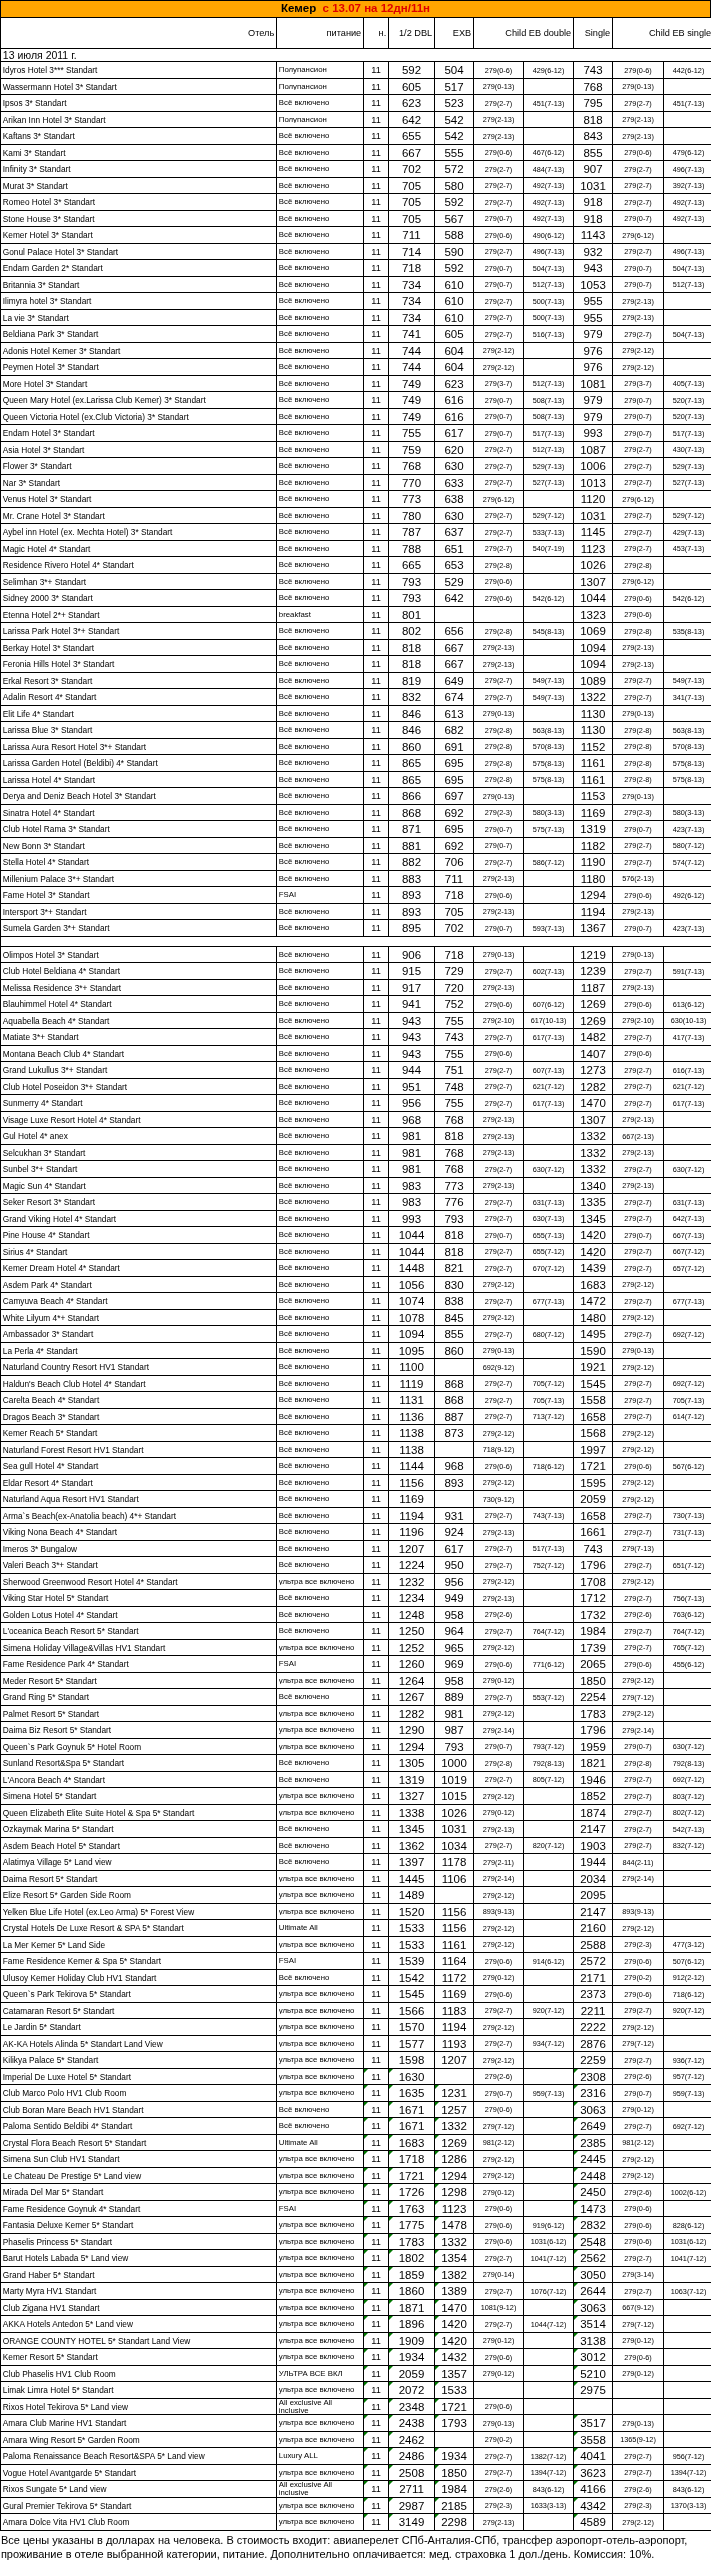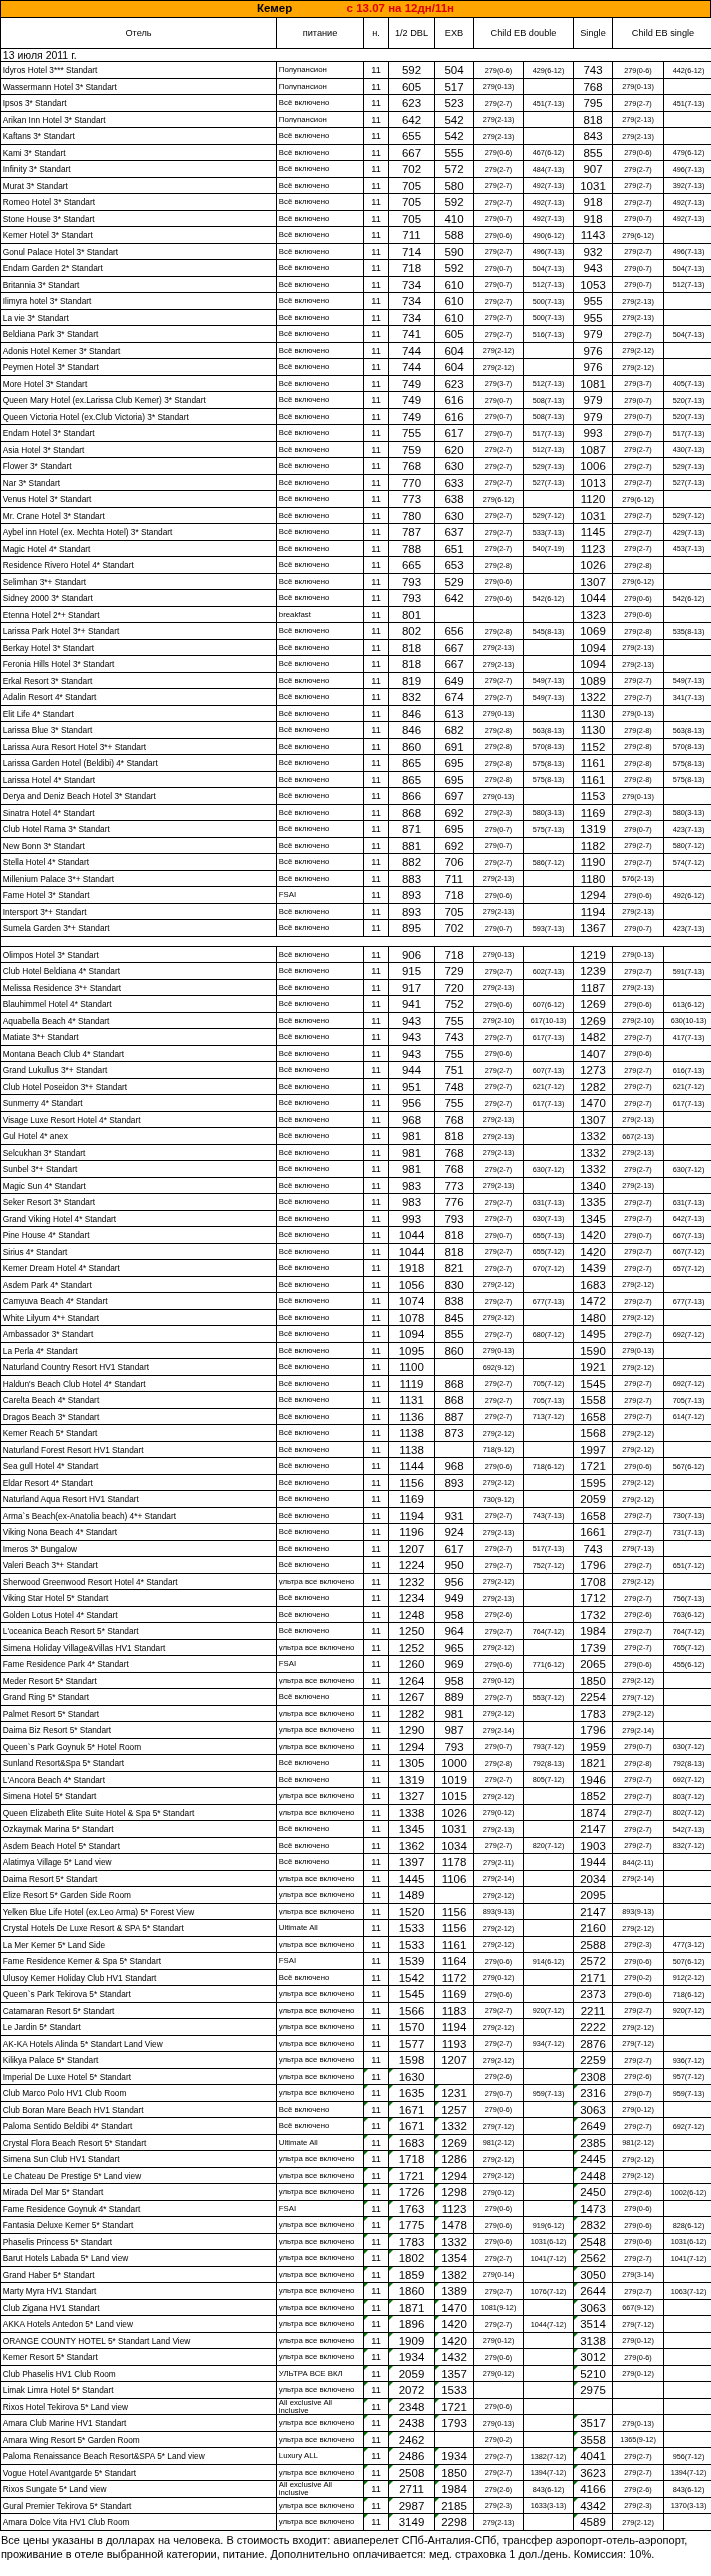--- a/index.html
+++ b/index.html
@@ -1,29 +1,29 @@
 <!DOCTYPE html>
 <html style="font-size:14.7px"><head>
 <meta charset="utf-8">
 <style>
   html,body{margin:0;padding:0;background:#fff;color:#000;
     font-family:"Liberation Sans","DejaVu Sans",sans-serif;}
   #sheet{width:711px;}
   .titlebar{box-sizing:border-box;width:711px;height:16.5px;line-height:14.7px;
     background:#FFA500;border:1.8px solid #000;border-bottom:none;
     text-align:center;font-size:11.5px;font-weight:bold;}
-  .titlebar .period{color:#E00000;margin-left:24px;}
+  .titlebar .period{color:#E00000;}
   table{border-collapse:collapse;table-layout:fixed;width:711px;}
   col.c-hotel{width:276px;}col.c-meal{width:87px;}col.c-n{width:25px;}
   col.c-dbl{width:46px;}col.c-exb{width:39px;}col.c-cd1{width:50px;}
   col.c-cd2{width:50px;}col.c-single{width:39px;}col.c-cs1{width:51px;}
   col.c-cs2{width:50px;}
   th,td{border:0.9px solid #000;border-top:1.8px solid #000;border-bottom:1.8px solid #000;
     padding:0 1.8px;overflow:hidden;box-sizing:border-box;}
-  thead th{font-weight:normal;font-size:9.2px;height:31px;text-align:center;white-space:nowrap;}
+  thead th{font-weight:normal;font-size:9.2px;height:31px;text-align:right;white-space:nowrap;}
   tr.daterow td{height:13.8px;font-size:10.5px;text-align:left;border-left:1.8px solid #000;
     border-right:1.8px solid #000;white-space:nowrap;}
   tr.data{height:16.5px;}
   td.hotel{font-size:8.3px;text-align:left;white-space:nowrap;}
   td.meal{font-size:7.8px;text-align:left;}
   td.meal .clip{max-height:15.6px;overflow:hidden;line-height:7.8px;}
   td.n{font-size:9.2px;text-align:center;}
   td.big{font-size:11.5px;text-align:center;white-space:nowrap;}
   td.small{font-size:7.3px;text-align:center;}
   tr.seprow td{height:10px;border-left:1.8px solid #000;border-right:1.8px solid #000;}
@@ -196,21 +196,21 @@
           <td class="small">279(2-7)</td>
           <td class="small">492(7-13)</td>
         </tr>
         <tr class="data">
           <td class="hotel">Stone House  3* Standart</td>
           <td class="meal">
             <div class="clip">Всё включено</div>
           </td>
           <td class="n">11</td>
           <td class="big">705</td>
-          <td class="big">410</td>
+          <td class="big">567</td>
           <td class="small">279(0-7)</td>
           <td class="small">492(7-13)</td>
           <td class="big">918</td>
           <td class="small">279(0-7)</td>
           <td class="small">492(7-13)</td>
         </tr>
         <tr class="data">
           <td class="hotel">Kemer Hotel 3* Standart</td>
           <td class="meal">
             <div class="clip">Всё включено</div>
@@ -1080,21 +1080,21 @@
           <td class="big">1420</td>
           <td class="small">279(2-7)</td>
           <td class="small">667(7-12)</td>
         </tr>
         <tr class="data">
           <td class="hotel">Kemer Dream Hotel 4* Standart</td>
           <td class="meal">
             <div class="clip">Всё включено</div>
           </td>
           <td class="n">11</td>
-          <td class="big">1918</td>
+          <td class="big">1448</td>
           <td class="big">821</td>
           <td class="small">279(2-7)</td>
           <td class="small">670(7-12)</td>
           <td class="big">1439</td>
           <td class="small">279(2-7)</td>
           <td class="small">657(7-12)</td>
         </tr>
         <tr class="data">
           <td class="hotel">Asdem Park 4* Standart</td>
           <td class="meal">

